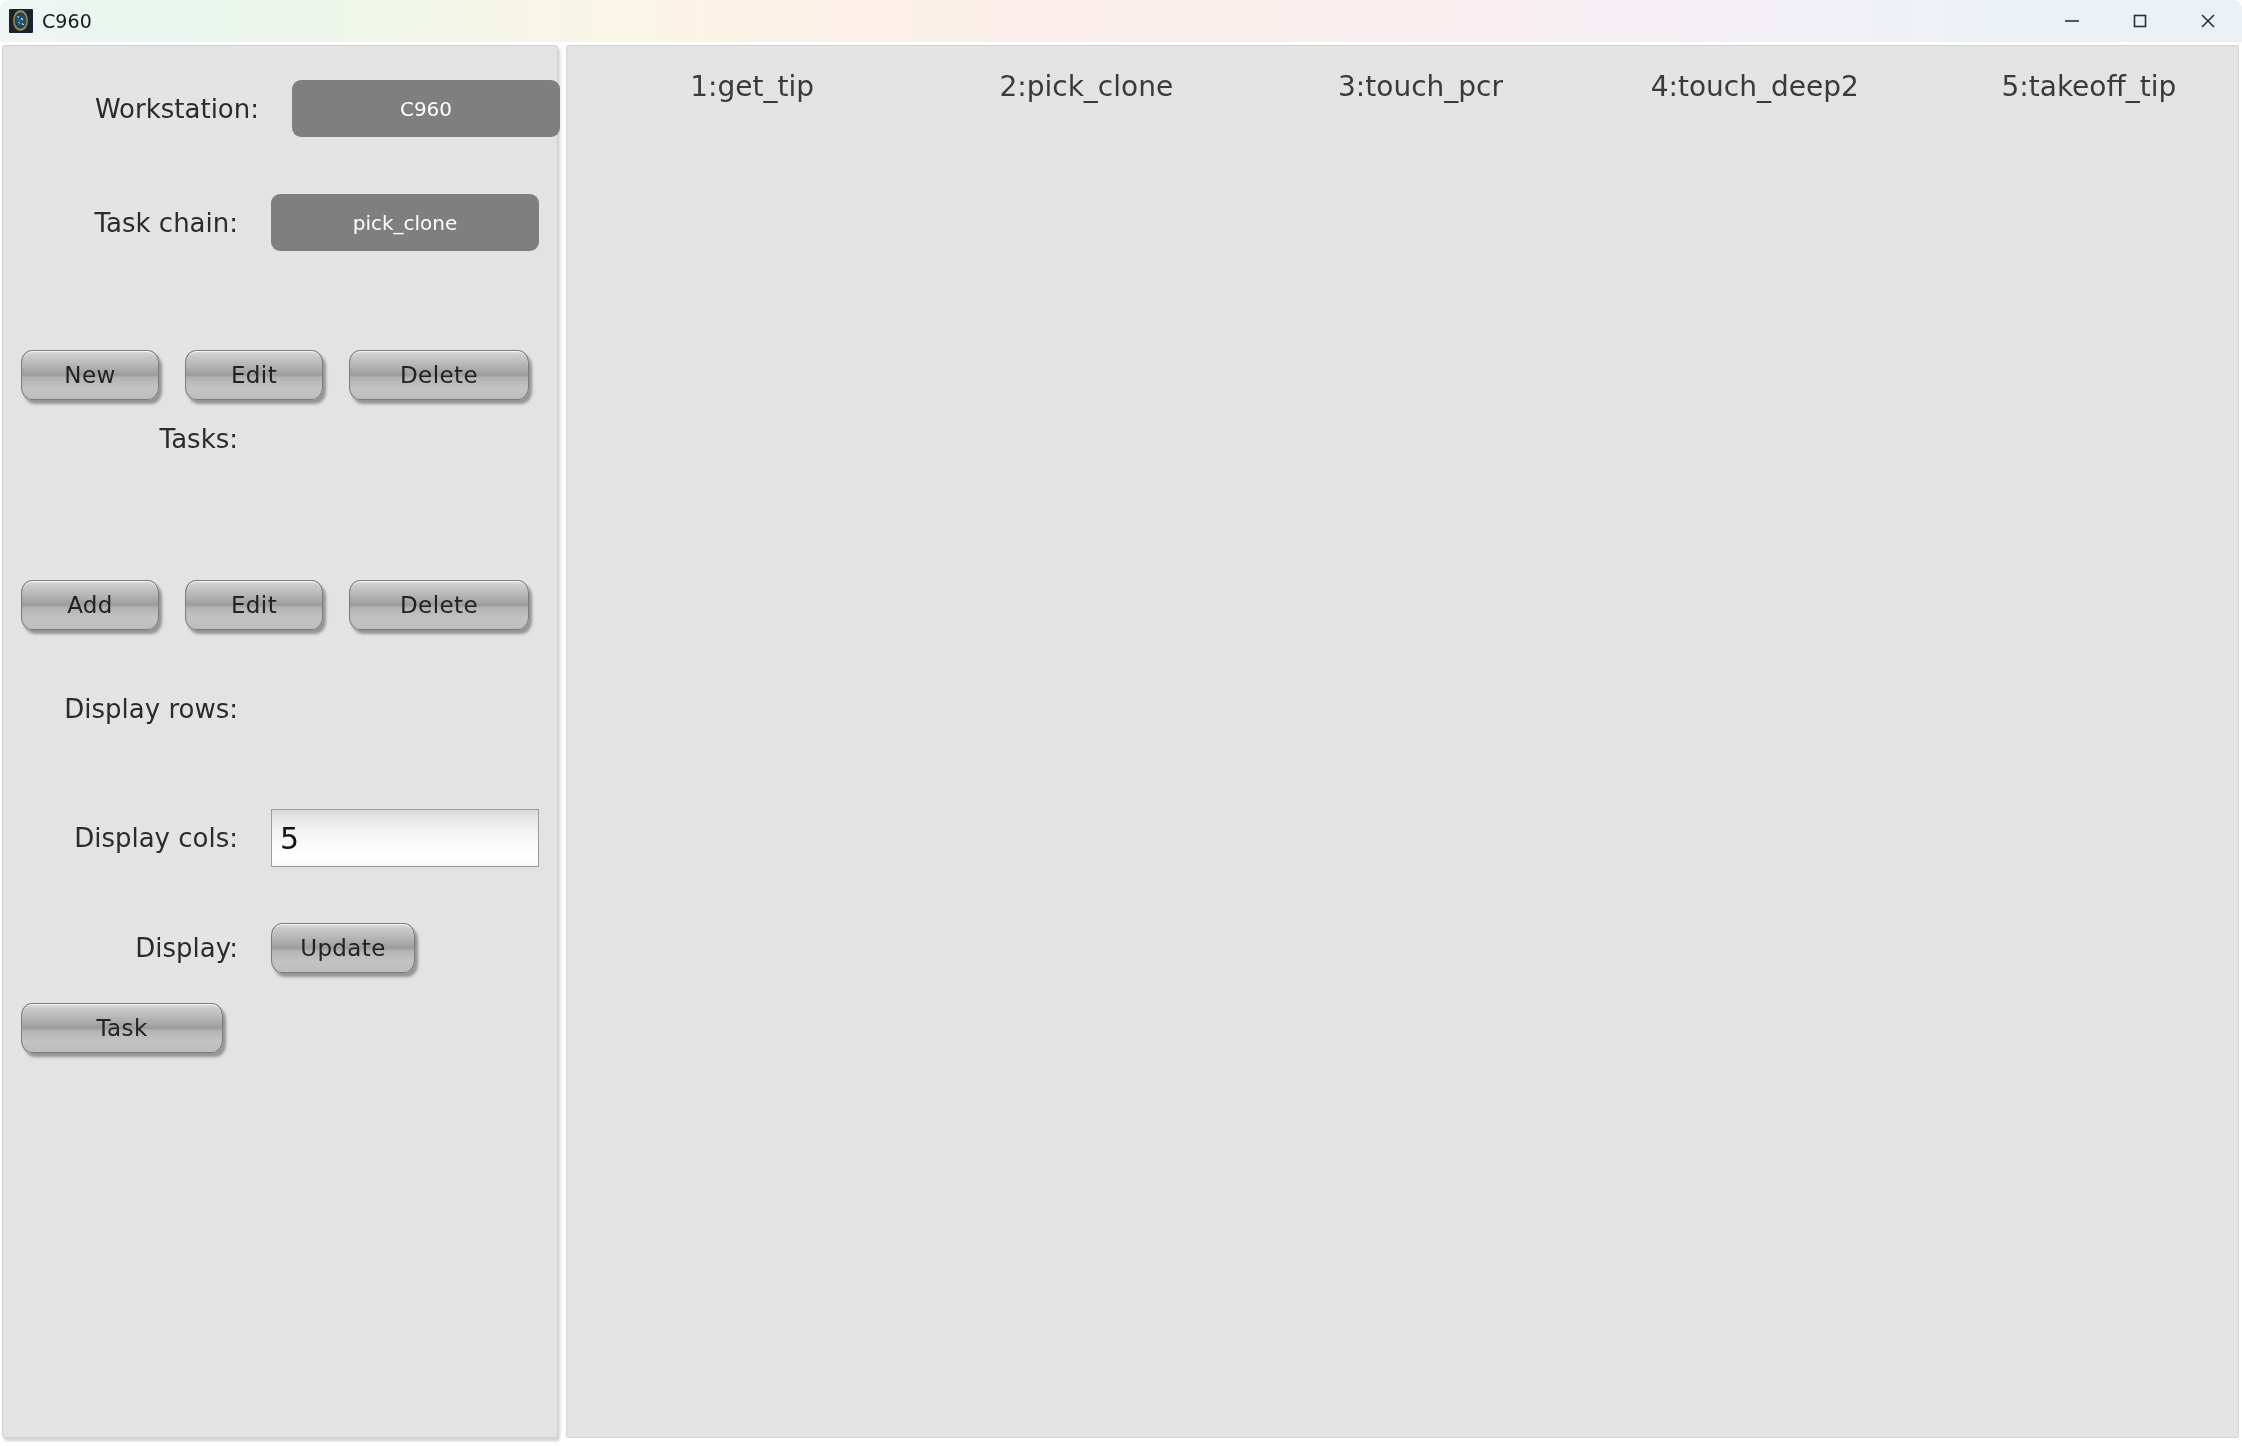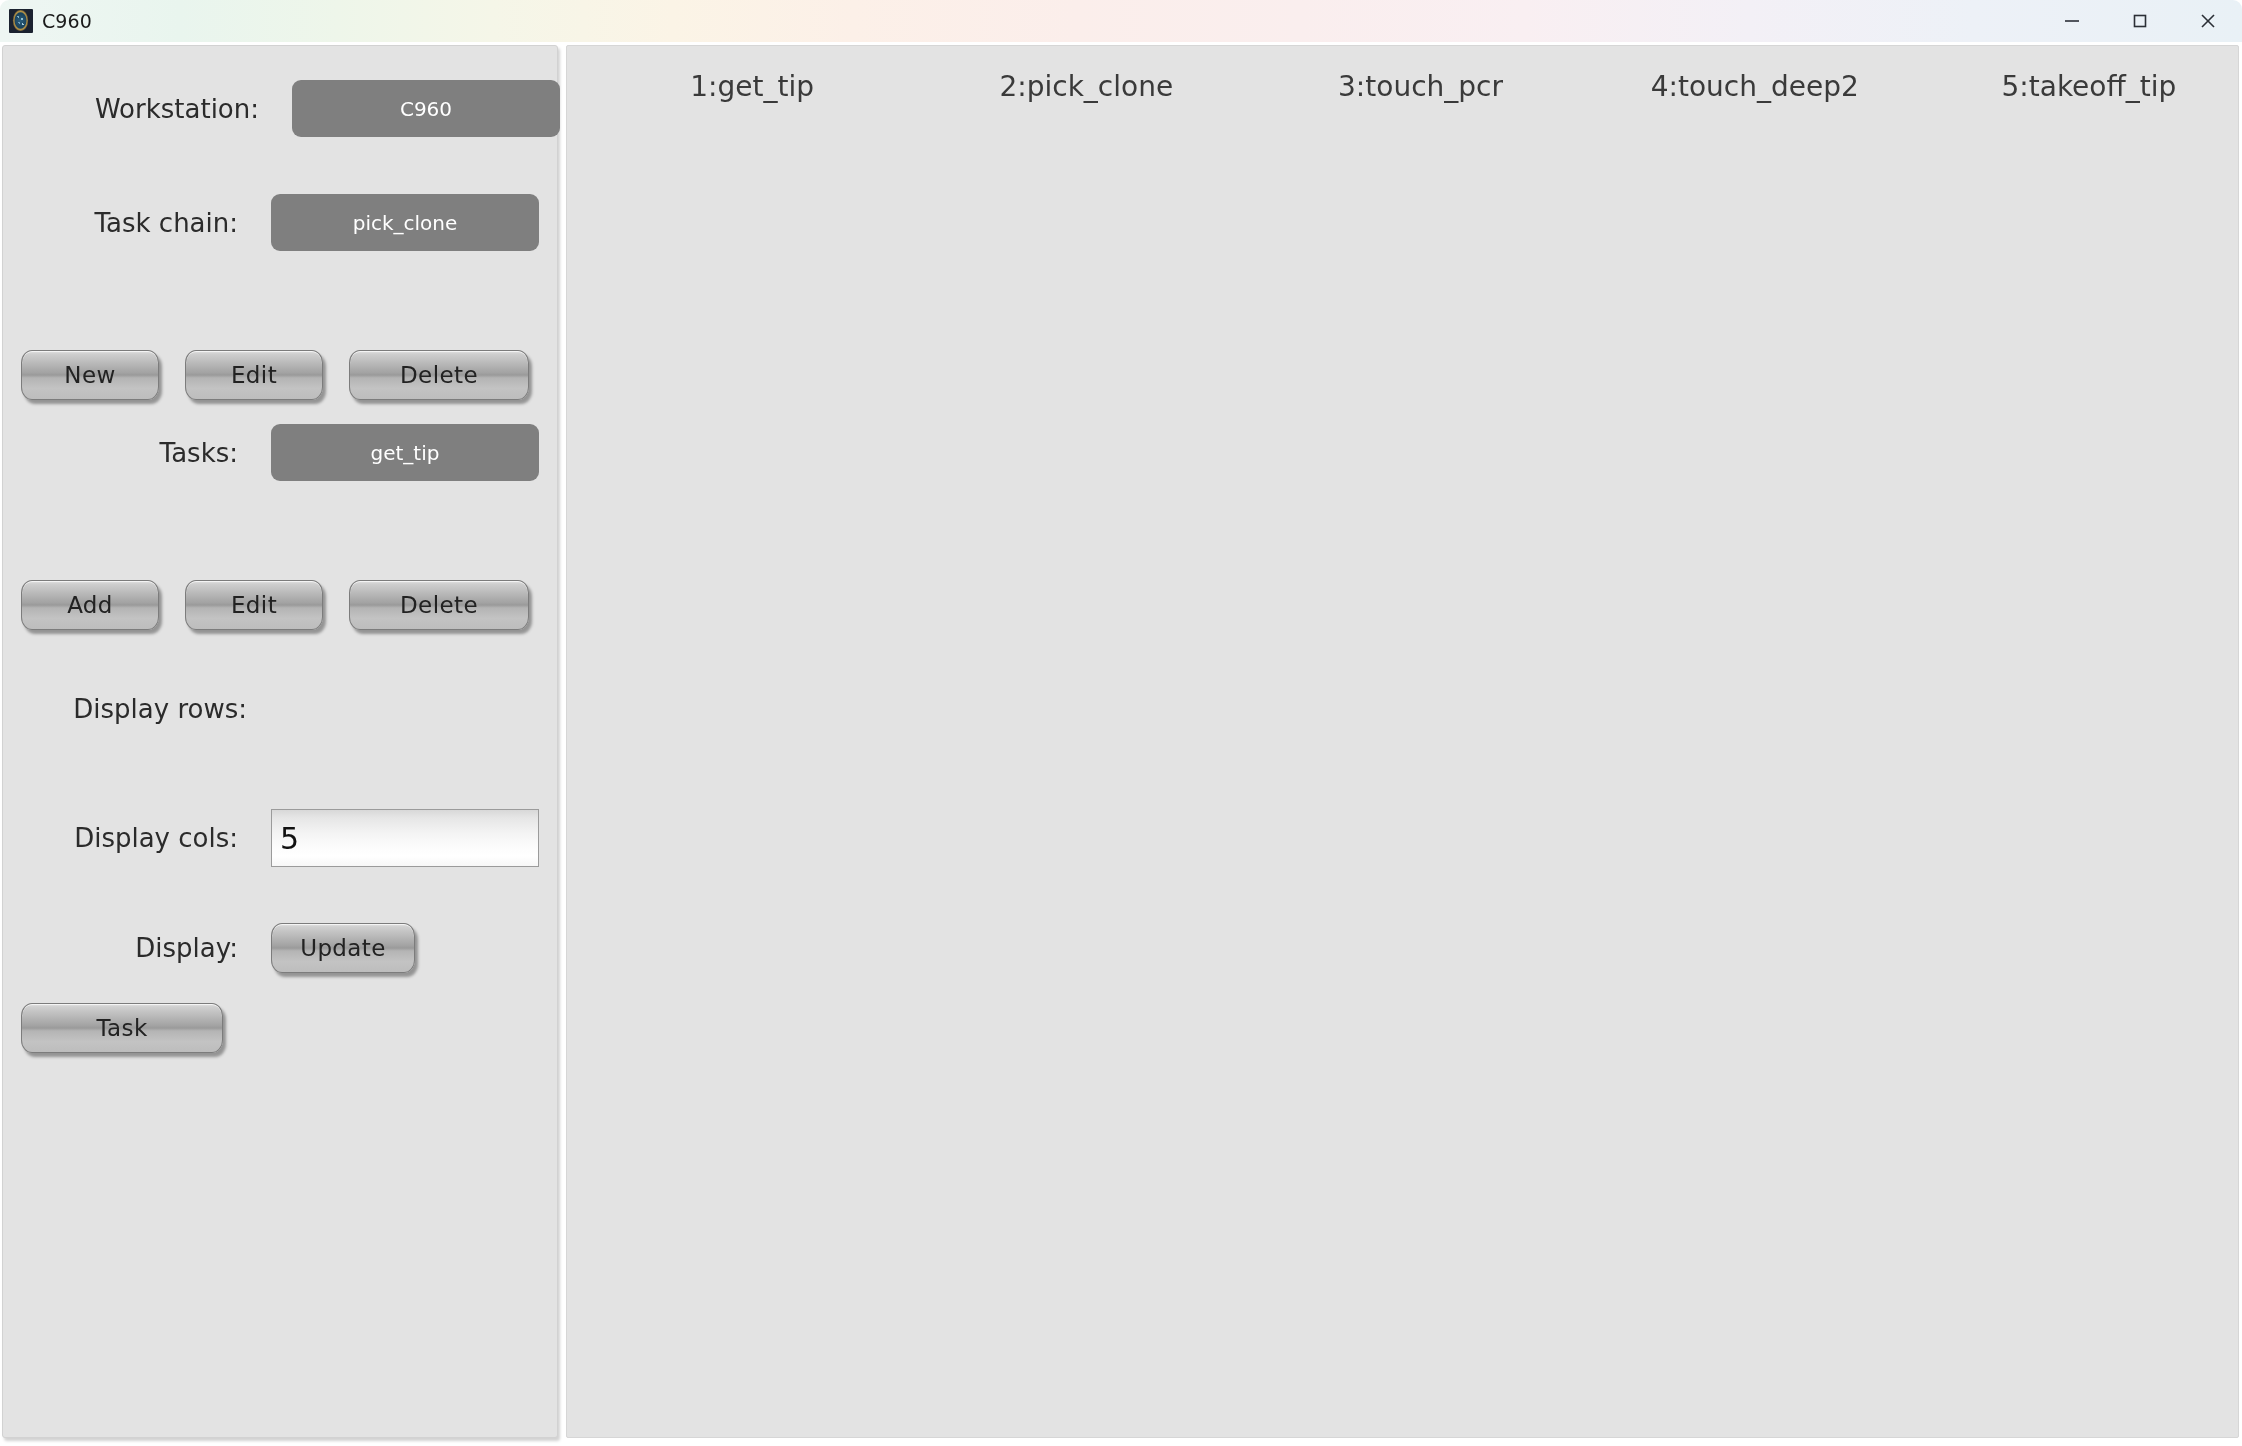--- a/index.html
+++ b/index.html
@@ -286,36 +286,35 @@
         <div class="btn3d" style="width:138px; height:50px; margin-left:26px;">
           <span class="lbl">Edit</span>
         </div>
         <div class="btn3d" style="width:180px; height:50px; margin-left:26px;">
           <span class="lbl">Delete</span>
         </div>
       </div>
 
       <div class="row" style="left:0; top:378px; width:552px;">
         <div class="field-label" style="width:235px;">Tasks:</div>
-        <div class="combo" style="margin-left:33px; width:268px; height:57px;">get_tip</div>
       </div>
 
       <div class="row" style="left:18px; top:534px;">
         <div class="btn3d" style="width:138px; height:50px;">
           <span class="lbl">Add</span>
         </div>
         <div class="btn3d" style="width:138px; height:50px; margin-left:26px;">
           <span class="lbl">Edit</span>
         </div>
         <div class="btn3d" style="width:180px; height:50px; margin-left:26px;">
           <span class="lbl">Delete</span>
         </div>
       </div>
 
-      <div class="row" style="left:9px; top:648px; width:552px;">
+      <div class="row" style="left:0; top:648px; width:552px;">
         <div class="field-label" style="width:235px;">Display rows:</div>
       </div>
 
       <div class="row" style="left:0; top:763px; width:552px;">
         <div class="field-label" style="width:235px;">Display cols:</div>
         <div class="textinput" style="margin-left:33px; width:268px; height:58px;">5</div>
       </div>
 
       <div class="row" style="left:0; top:877px; width:552px;">
         <div class="field-label" style="width:235px;">Display:</div>

